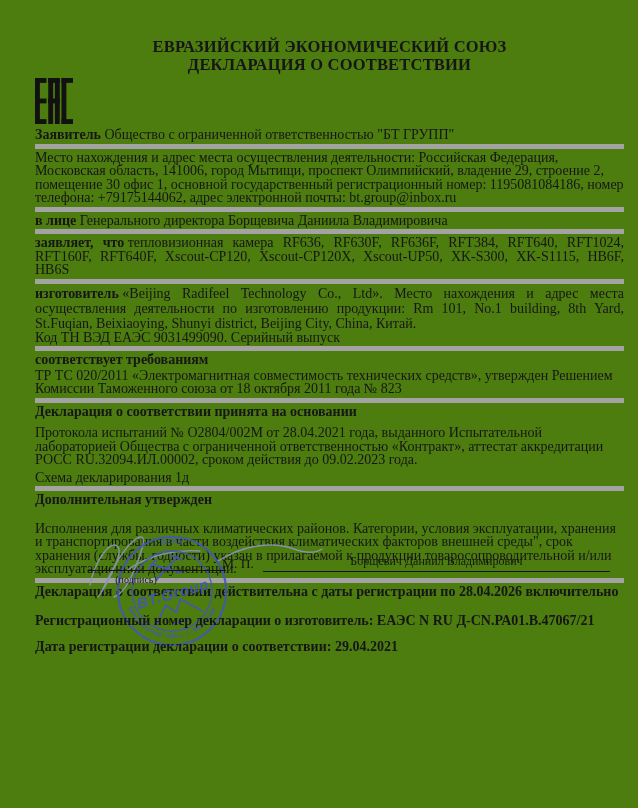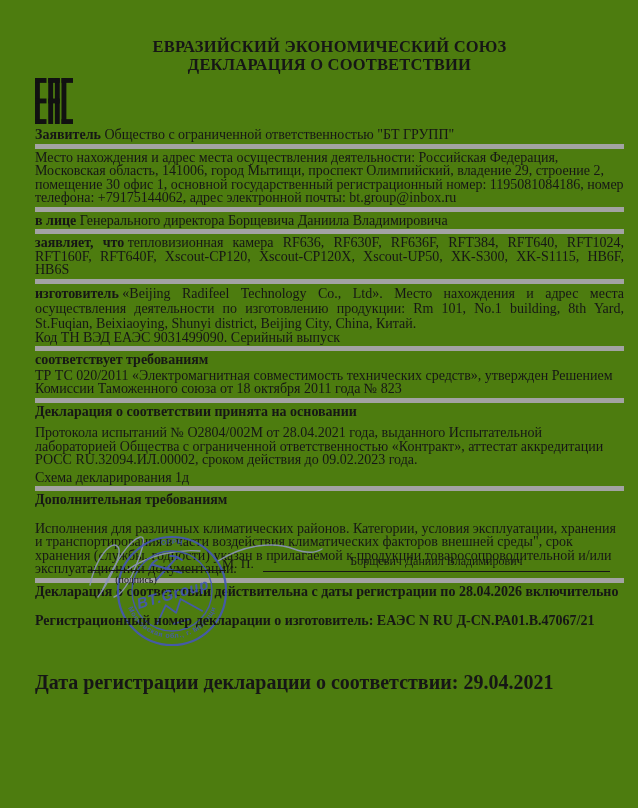--- a/index.html
+++ b/index.html
@@ -22,21 +22,21 @@
   .pb{padding-bottom:2px;}
   
   .abs{position:absolute;}
   .sigline-left{left:88px;top:570px;width:138px;border-top:1px solid #151515;}
   .sigcap-left{left:96px;top:574px;width:80px;text-align:center;font-size:10px;line-height:11px;}
   .mp{left:222px;top:556px;font-size:13.5px;}
   .sig-name{left:263px;top:554px;width:347px;text-align:center;font-size:12px;line-height:15px;}
   .sigline-right{left:263px;top:571px;width:347px;border-top:1px solid #151515;}
   .sigcap-right{left:263px;top:575px;width:347px;text-align:center;font-size:10px;line-height:11px;}
   .reg-row1{left:35px;top:613px;font-weight:bold;font-size:14px;line-height:15px;}
-  .reg-row2{left:35px;top:639px;font-weight:bold;font-size:20px;line-height:15px;margin-top:36px;}
+  .reg-row2{left:35px;top:639px;font-weight:bold;font-size:14px;line-height:15px;}
   .stamp{left:114px;top:533px;opacity:.87;}
   .sig-strokes{left:68px;top:527px;}
   .stamp-ring-text{font-family:"Liberation Sans","DejaVu Sans",sans-serif;font-size:7px;font-weight:bold;letter-spacing:.6px;}
   .stamp-company{font-family:"Liberation Sans","DejaVu Sans",sans-serif;font-weight:bold;font-style:italic;font-size:15px;letter-spacing:.8px;}
 </style>
 </head>
 <body>
 
 <div class="page">
   <div class="content">
@@ -90,21 +90,21 @@
       <div class="par">Код ТН ВЭД ЕАЭС 9031499090. Серийный выпуск</div>
     </div>
 
     <div class="hdr">соответствует требованиям</div>
     <div class="par rule pb">ТР ТС 020/2011 «Электромагнитная совместимость технических средств», утвержден Решением Комиссии Таможенного союза от 18 октября 2011 года № 823</div>
 
     <div class="hdr">Декларация о соответствии принята на основании</div>
     <div class="par mt6">Протокола испытаний № О2804/002М от 28.04.2021 года, выданного Испытательной лабораторией Общества с ограниченной ответственностью «Контракт», аттестат аккредитации РОСС RU.32094.ИЛ.00002, сроком действия до 09.02.2023 года.</div>
     <div class="par rule pb mt4">Схема декларирования 1д</div>
 
-    <div class="hdr">Дополнительная требованиям</div>
+    <div class="hdr">Дополнительная утвержден</div>
     <div class="par rule pb mt3">Исполнения для различных климатических районов. Категории, условия эксплуатации, хранения и транспортирования в части воздействия климатических факторов внешней среды", срок хранения (службы, годности) указан в прилагаемой к продукции товаросопроводительной и/или эксплуатационной документации.</div>
 
     <div class="hdr">Декларация о соответствии действительна с даты регистрации по 28.04.2026 включительно</div>
   </div>
 
   <svg class="abs sig-strokes" width="270" height="78" viewBox="0 0 270 78">
     <g fill="none" stroke="#8d96bd" stroke-width="1.4" stroke-linecap="round" opacity=".9">
       <path d="M22,58 C28,30 44,12 50,20 C56,28 36,62 30,70"></path>
       <path d="M34,64 C46,38 60,14 72,10 C80,8 72,30 64,48 C58,61 52,68 46,70"></path>
       <path d="M58,44 C80,28 108,22 132,24"></path>

